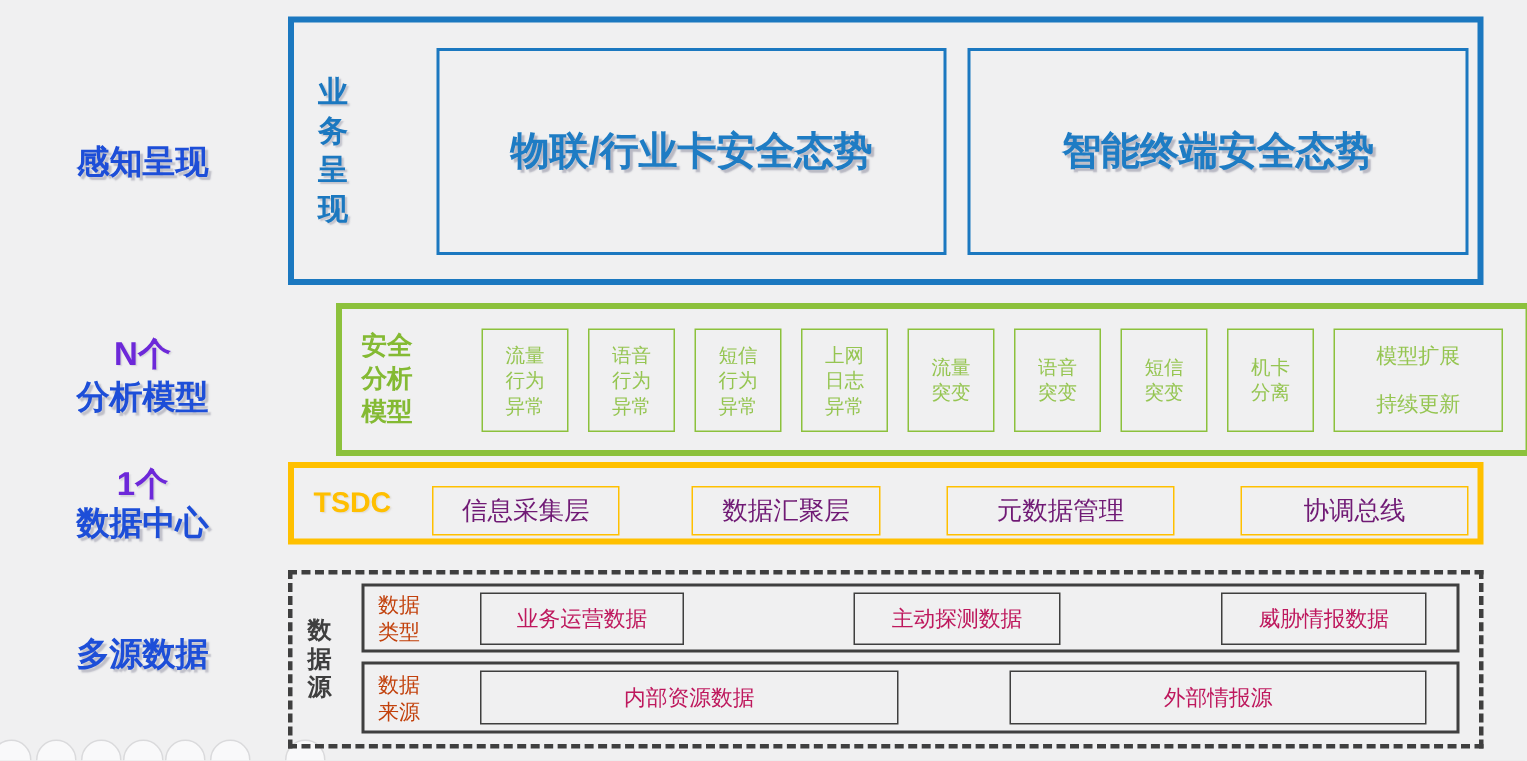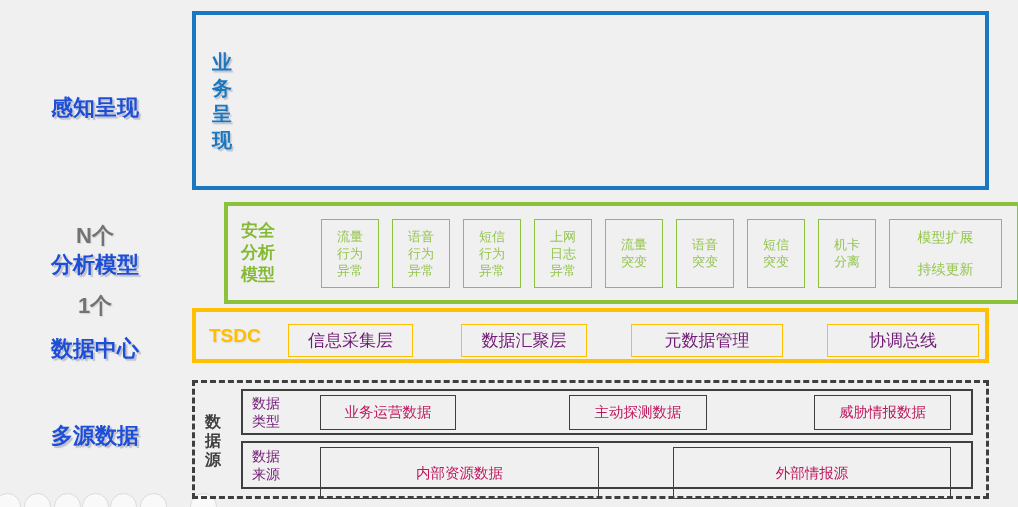--- a/index.html
+++ b/index.html
@@ -9,21 +9,21 @@
     background:#f0f0f1; overflow:hidden;
     font-family:"Liberation Sans","DejaVu Sans",sans-serif;
     color:#3f3f3f;
   }
   .pre { white-space:pre-line; }
   .ctr { display:flex; align-items:center; justify-content:center; text-align:center; }
 
   
   .side-lbl { position:absolute; width:150px; text-align:center; font-weight:bold;
               font-size:22px; color:#1d4ed8; text-shadow:2px 2px 1px rgba(130,130,150,.45); }
-  .side-lbl.gold { color:#737373; font-weight:bold; text-shadow:1px 1px 1px rgba(170,170,180,.4); }
+  .side-lbl.gold { color:#6d28d9; font-weight:bold; text-shadow:1px 1px 1px rgba(170,170,180,.4); }
 
   
   .layer { position:absolute; left:192px; width:797px; z-index:1; }
   .layer-blue  { top:11px;  height:179px; border:4px solid #1b78c0; display:flex; align-items:center; }
   .layer-green { top:202px; height:102px; border:4px solid #8cc13c; display:flex; align-items:center;margin-left:32px; }
   .layer-gold  { top:308px; height:55px;  border:4px solid #ffc000; }
   .layer-dash  { top:380px; height:119px; border:3px dashed #3f3f3f; }
 
   
   .v-label-blue { margin-left:13px; width:26px; font-size:20px; font-weight:bold; color:#1b78c0;
@@ -55,24 +55,24 @@
   .gold-b4 { left:631px; width:152px; }
 
   
   .ds-vlabel { position:absolute; left:7px; top:50%; transform:translateY(-50%);
                width:22px; font-size:16px; font-weight:bold; color:#3f3f3f;
                line-height:19px; text-align:center; }
   .ds-row { position:absolute; left:46px; width:732px; border:2px solid #3f3f3f; }
   .ds-row1 { top:6px;  height:46px; }
   .ds-row2 { top:58px; height:48px; }
   .ds-row-label { position:absolute; left:9px; top:50%; transform:translateY(-50%);
-                  font-size:14px; color:#701a75; line-height:18px; }
+                  font-size:14px; color:#c2410c; line-height:18px; }
   .ds-item { position:absolute; border:1.5px solid #3f3f3f; color:#be185d; font-size:14.5px; }
   .r1-i { top:4px; height:35px; }
-  .r2-i { top:4px; height:52px; }
+  .r2-i { top:4px; height:36px; }
   .r1-i1 { left:77px;  width:136px; }
   .r1-i2 { left:326px; width:138px; }
   .r1-i3 { left:571px; width:137px; }
   .r2-i1 { left:77px;  width:279px; }
   .r2-i2 { left:430px; width:278px; }
 
   
   .circ { position:absolute; top:493px; width:27px; height:27px; border-radius:50%;
           border:1px solid #dadadc; background:rgba(250,250,251,.85); z-index:0; }
 </style>
@@ -85,29 +85,33 @@
   <div class="circ" style="left:24px"></div>
   <div class="circ" style="left:54px"></div>
   <div class="circ" style="left:82px"></div>
   <div class="circ" style="left:110px"></div>
   <div class="circ" style="left:140px"></div>
   <div class="circ" style="left:190px"></div>
 
   <div class="side-lbl" style="left:20px; top:93px">感知呈现</div>
   <div class="side-lbl gold" style="left:20px; top:221px">N个</div>
   <div class="side-lbl" style="left:20px; top:250px">分析模型</div>
-  <div class="side-lbl gold" style="left:20px; top:291px">1个</div>
+  <div class="side-lbl gold" style="left:20px; top:308px">1个</div>
   <div class="side-lbl" style="left:20px; top:334px">数据中心</div>
   <div class="side-lbl" style="left:20px; top:421px">多源数据</div>
 
   <div class="layer layer-blue">
     <div class="v-label-blue pre">业
 务
 呈
 现</div>
+    <div class="pres-boxes">
+      <div class="pres-box ctr">物联/行业卡安全态势</div>
+      <div class="pres-box b2 ctr">智能终端安全态势</div>
+    </div>
   </div>
 
   <div class="layer layer-green">
     <div class="green-label pre">安全
 分析
 模型</div>
     <div class="model-boxes">
       <div class="model-box ctr pre">流量
 行为
 异常</div>

